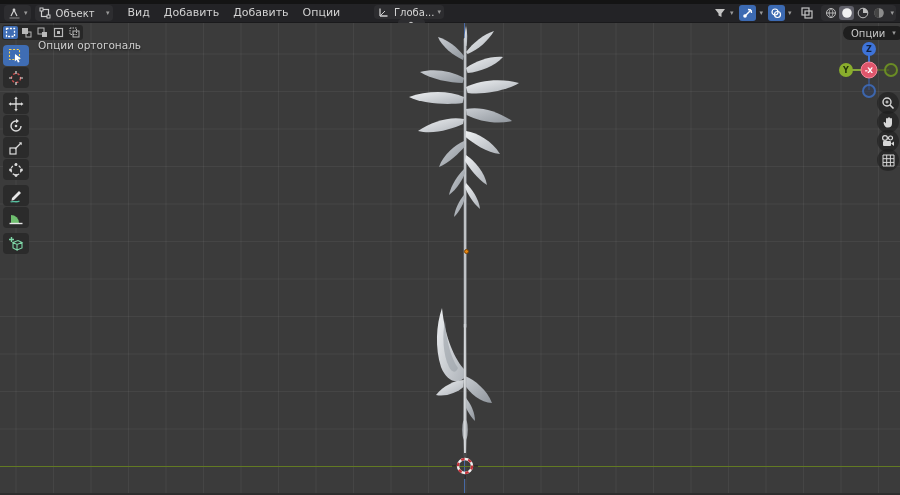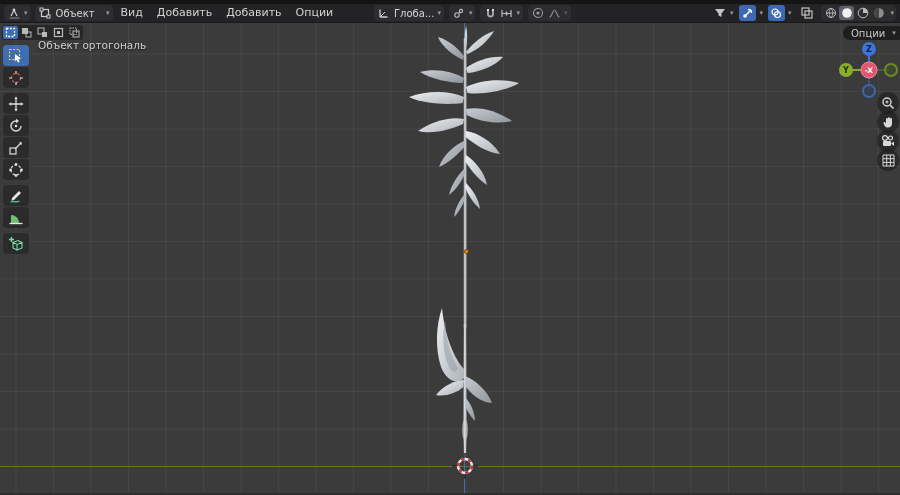--- a/index.html
+++ b/index.html
@@ -98,27 +98,27 @@
         <span class="hicon">
           <svg width="12" height="12" viewBox="0 0 12 12">
               <rect x="2.5" y="2.5" width="7" height="7" fill="none" stroke="#cfcfcf" stroke-width="1.2"></rect>
               <rect x="1" y="1" width="3" height="3" fill="#232326" stroke="#cfcfcf" stroke-width="1"></rect>
               <rect x="8" y="8" width="3" height="3" fill="#232326" stroke="#cfcfcf" stroke-width="1"></rect>
             </svg>
         </span>
         <span style="margin-left:4px; flex:1;">Объект</span>
         <span class="chev">▾</span>
       </div>
-      <span class="menu-item" style="margin-left:1px;">Вид</span>
+      <span class="menu-item" style="margin-left:8px;">Вид</span>
       <span class="menu-item">Добавить</span>
       <span class="menu-item">Добавить</span>
       <span class="menu-item">Опции</span>
     </div>
 
-    <div class="hgroup" style="position:absolute; left:374px;">
+    <div class="hgroup" style="position:absolute; left:374px;flex-direction:column;">
       <div class="widget">
         <span class="hicon">
           <svg width="12" height="12" viewBox="0 0 12 12">
               <path d="M2 10 L2 4 M2 10 L8 10" stroke="#cfcfcf" stroke-width="1.3"></path>
               <path d="M2 10 L7 5" stroke="#cfcfcf" stroke-width="1"></path>
               <path d="M2 2.5 L2 4 M8 10 L9.5 10" stroke="#cfcfcf" stroke-width="1.3"></path>
             </svg>
         </span>
         <span style="margin-left:3px;">Глоба...</span>
         <span class="chev">▾</span>
@@ -323,21 +323,21 @@
     <div class="tgap"></div>
     <div class="tool">
       <svg width="16" height="16" viewBox="0 0 16 16">
           <path d="M5 6.5 L10 4.5 L14 6.5 L9 8.5 Z M5 6.5 L5 12 L9 14 L9 8.5 M14 6.5 L14 12 L9 14" fill="none" stroke="#7fd8a8" stroke-width="1.1"></path>
           <path d="M3.5 1 L3.5 6 M1 3.5 L6 3.5" stroke="#7fd8a8" stroke-width="1.4"></path>
         </svg>
     </div>
   </div>
 
   <div id="vpinfo" class="abs">
-    <div>Объект ортогональ</div>
+    <div>Опции ортогональ</div>
   </div>
 
   <div id="options-btn" class="abs">
     <span>Опции</span>
     <span class="chev">▾</span>
   </div>
 
   <svg class="abs" style="left:836px; top:40px;" width="66" height="64" viewBox="0 0 66 64">
     <line x1="33" y1="30" x2="33" y2="10" stroke="#3e73d8" stroke-width="2"></line>
     <line x1="33" y1="30" x2="12" y2="30" stroke="#86a83a" stroke-width="2"></line>

